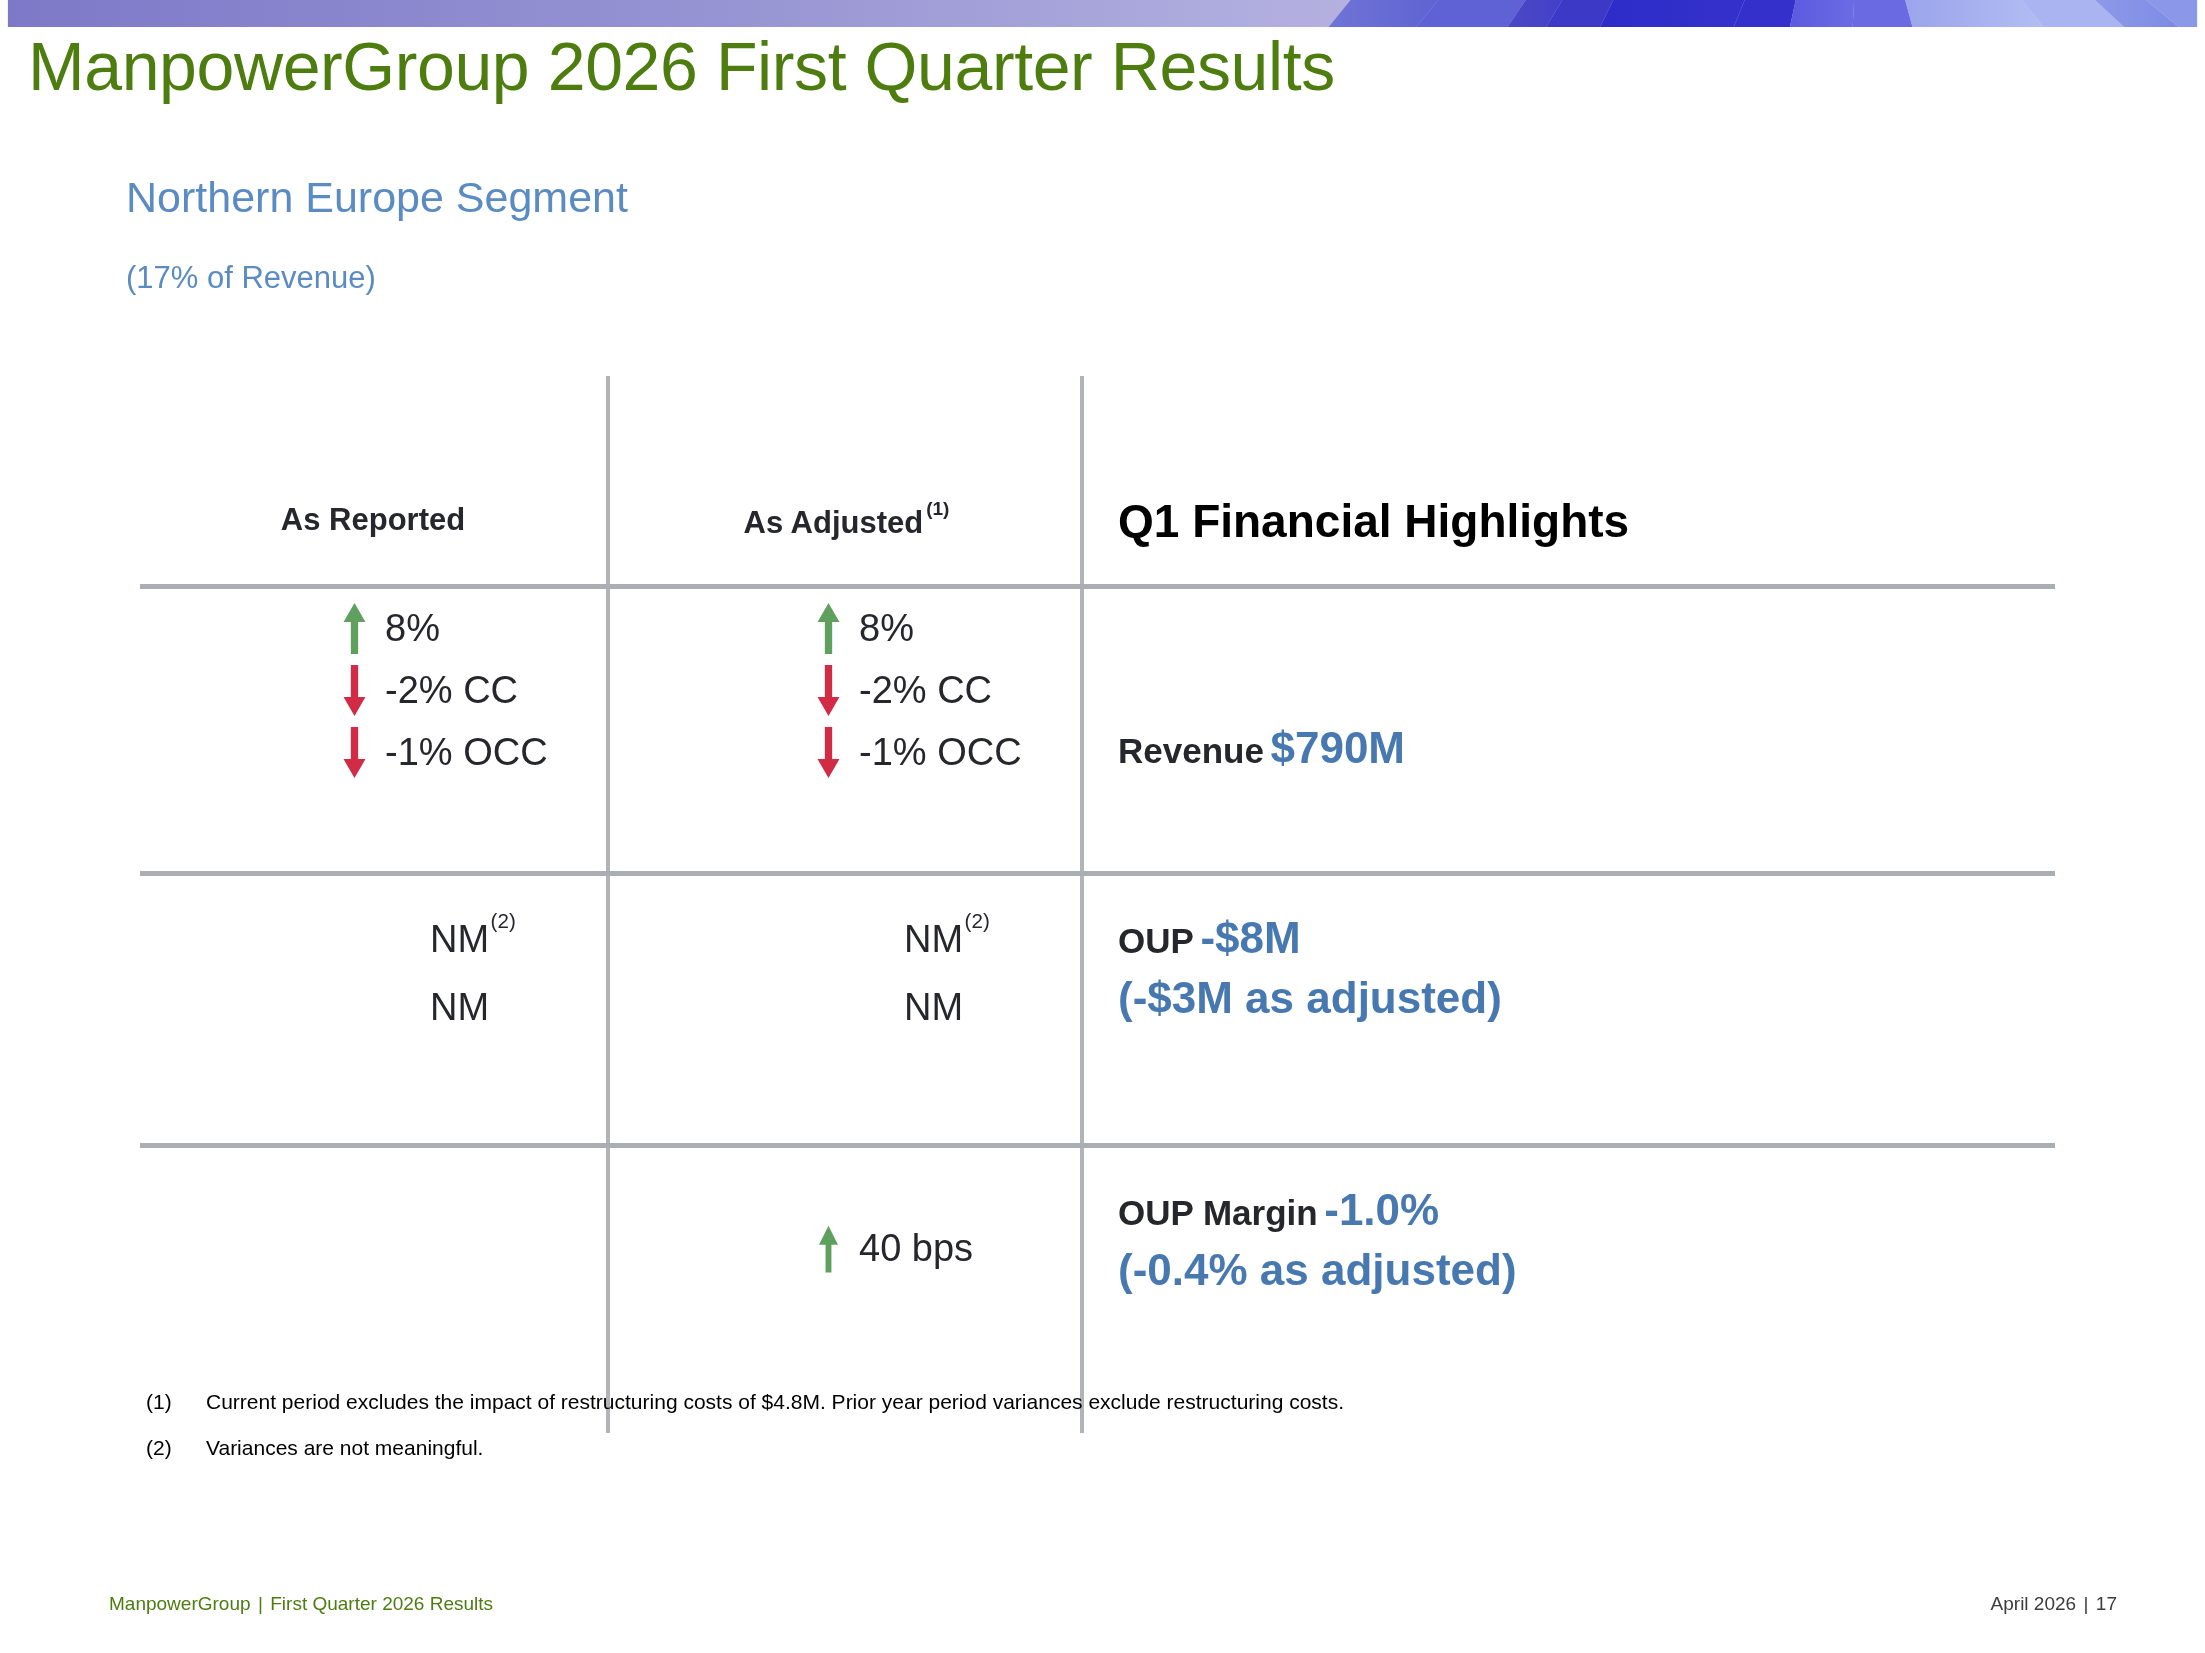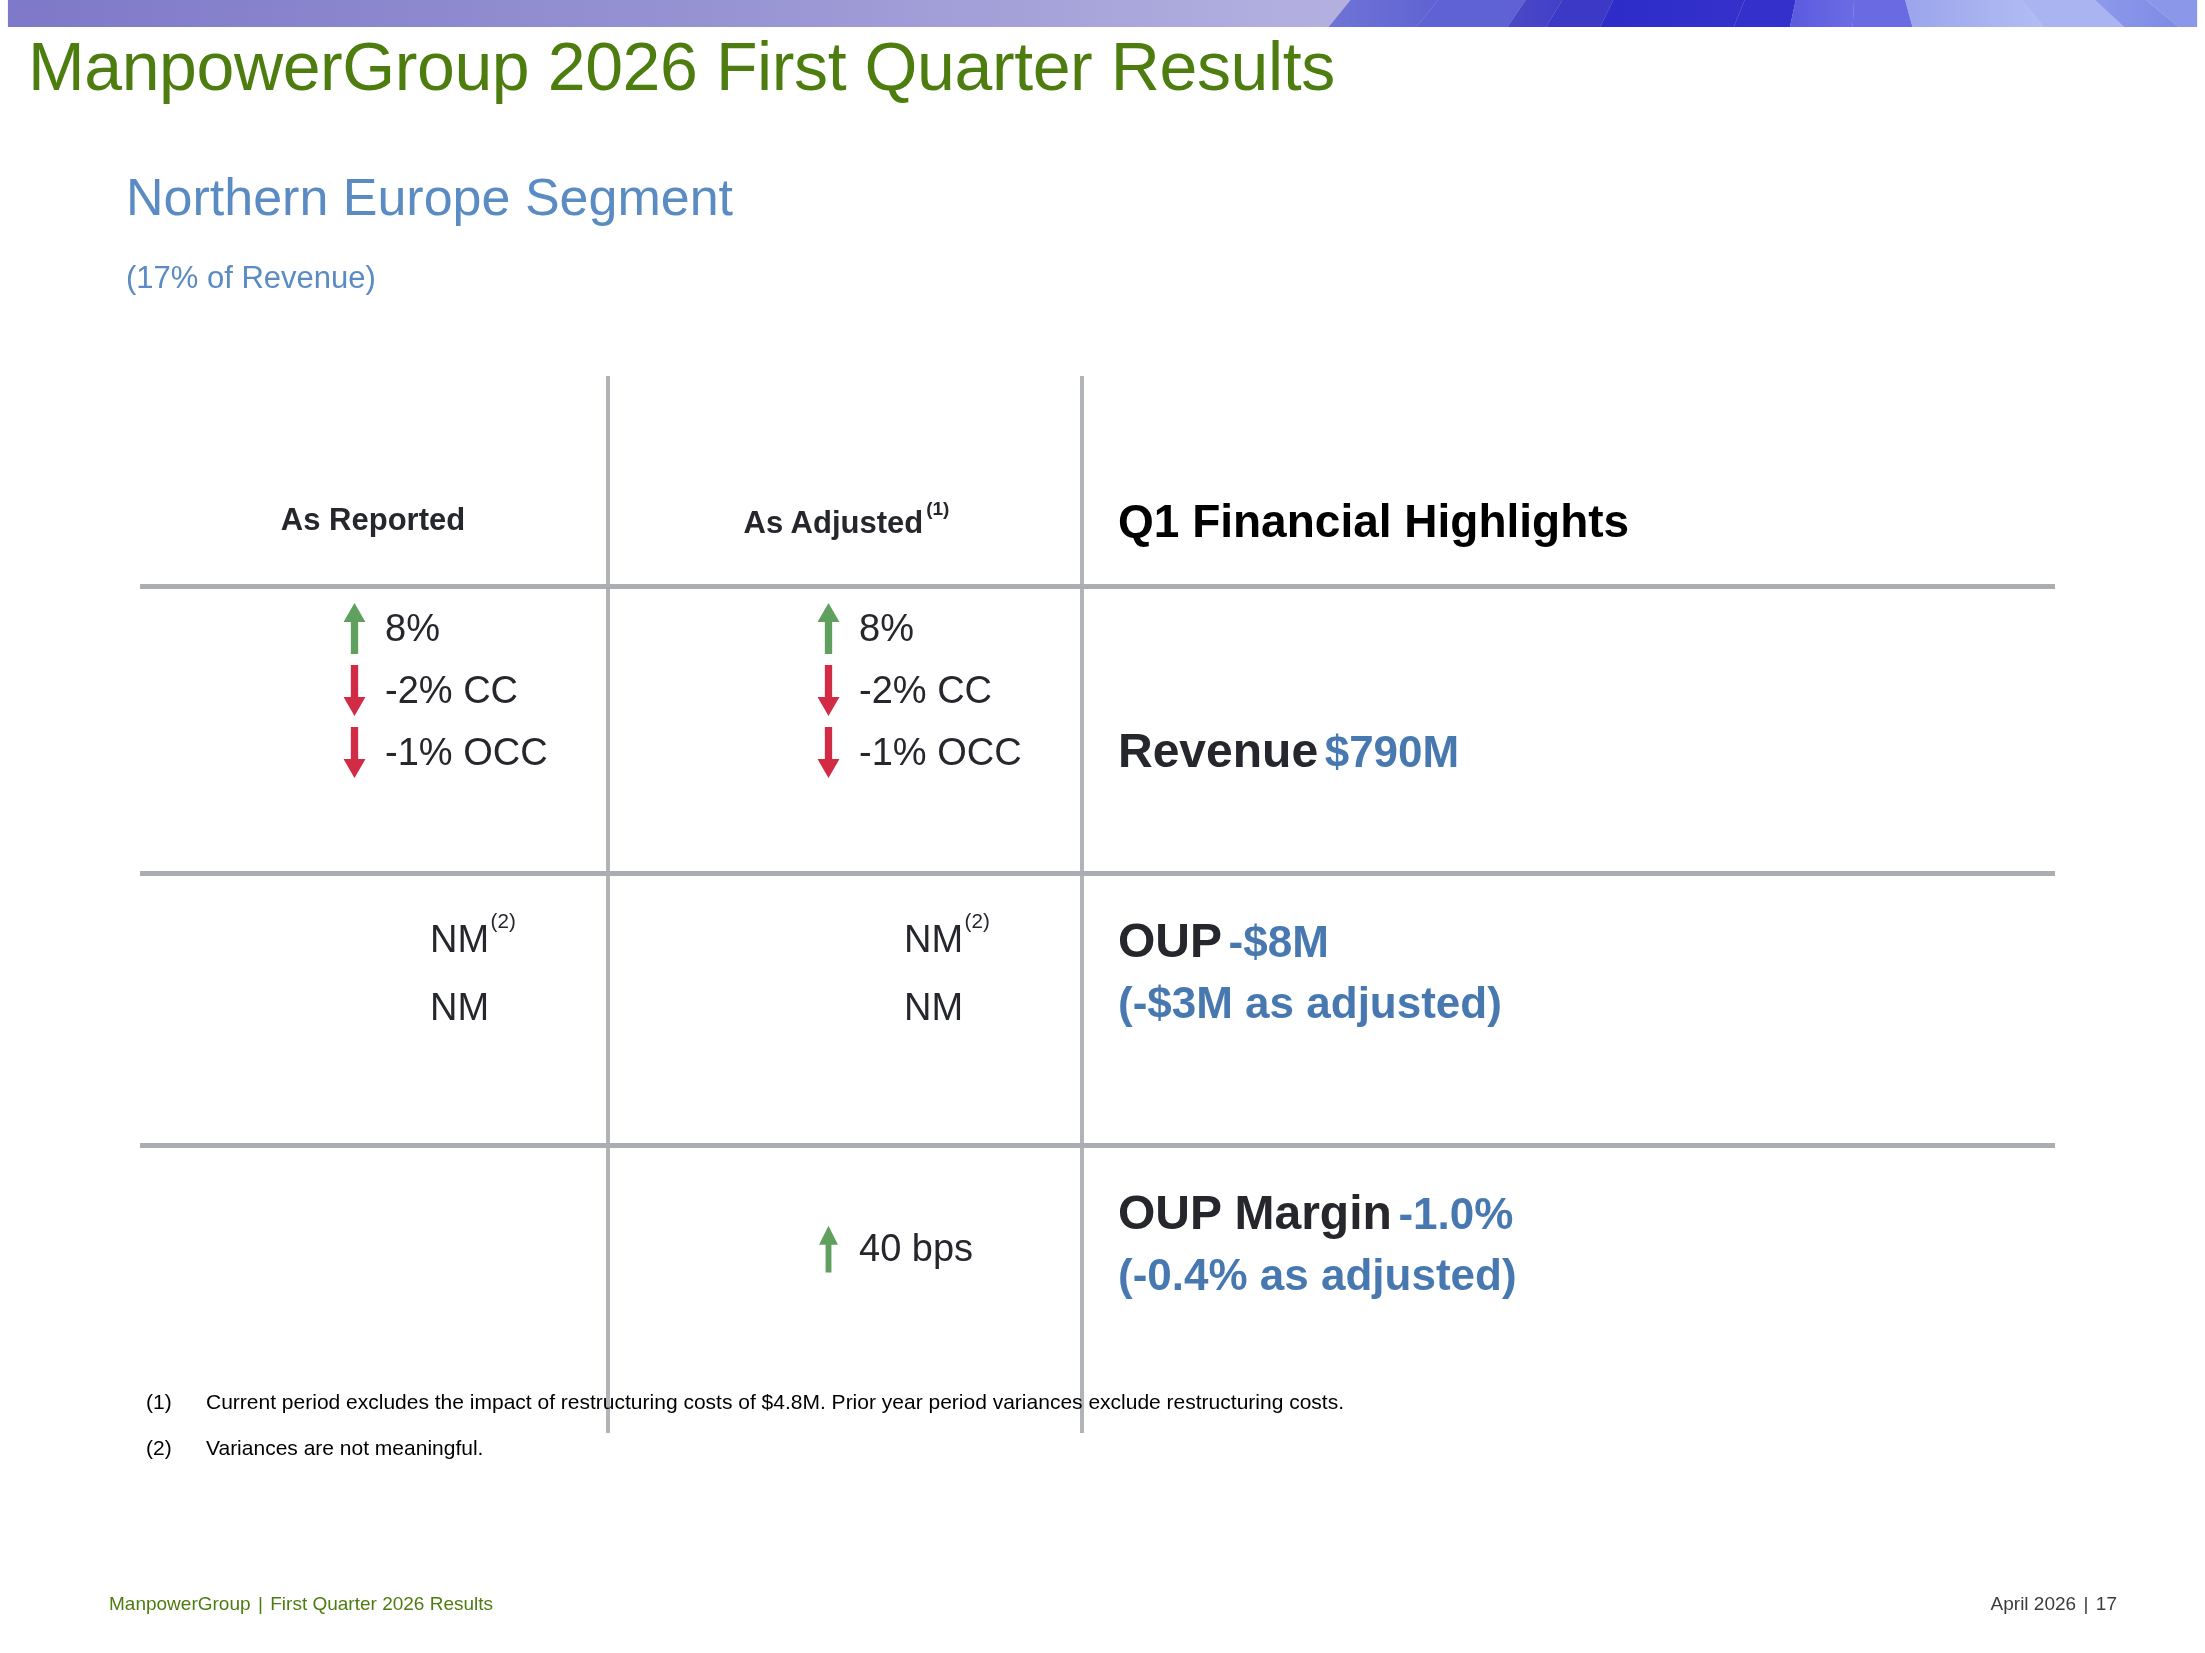--- a/index.html
+++ b/index.html
@@ -33,21 +33,21 @@
     font-size: 68px;
     line-height: 62px;
     color: #4d7c0f;
     white-space: nowrap;
     letter-spacing: -0.4px;
   }
   .segment-title {
     position: absolute;
     left: 126px;
     top: 173px;
-    font-size: 52px;
+    font-size: 43px;
     line-height: 49px;
     color: #5a8bc2;
     white-space: nowrap;
   }
   .segment-sub {
     position: absolute;
     left: 126px;
     top: 259px;
     font-size: 31px;
     line-height: 37px;
@@ -161,21 +161,21 @@
   .r3-left .vrow, .r3-right .vrow { height: 68px; }
 
   
   .hl {
     position: absolute;
     left: 978px;
     white-space: nowrap;
   }
   .hl .lbl {
     font-weight: bold;
-    font-size: 48px;
+    font-size: 35px;
     color: #26272c;
   }
   .hl .val {
     font-weight: bold;
     font-size: 44px;
     color: #4779b0;
   }
   .hl .line2 {
     font-weight: bold;
     font-size: 44px;

